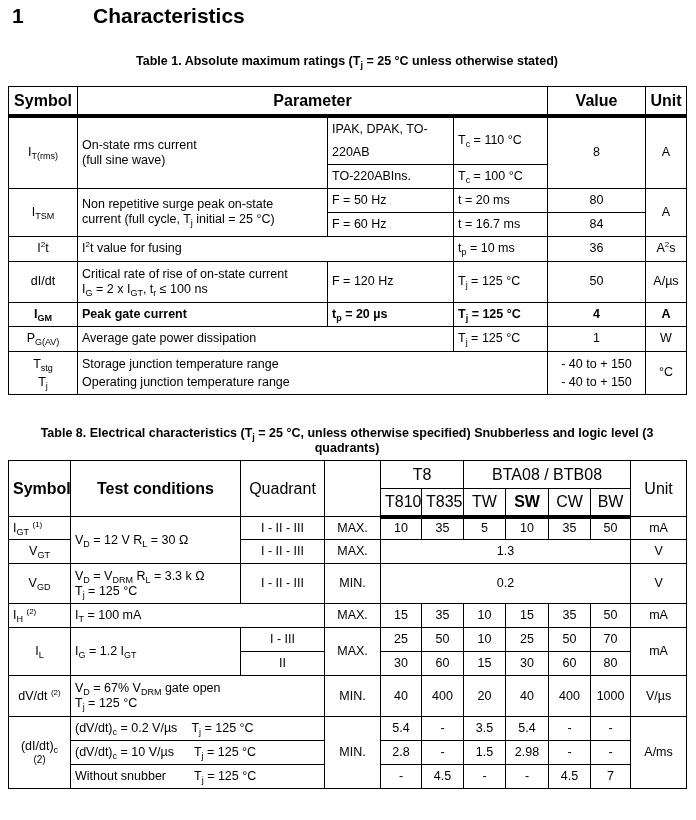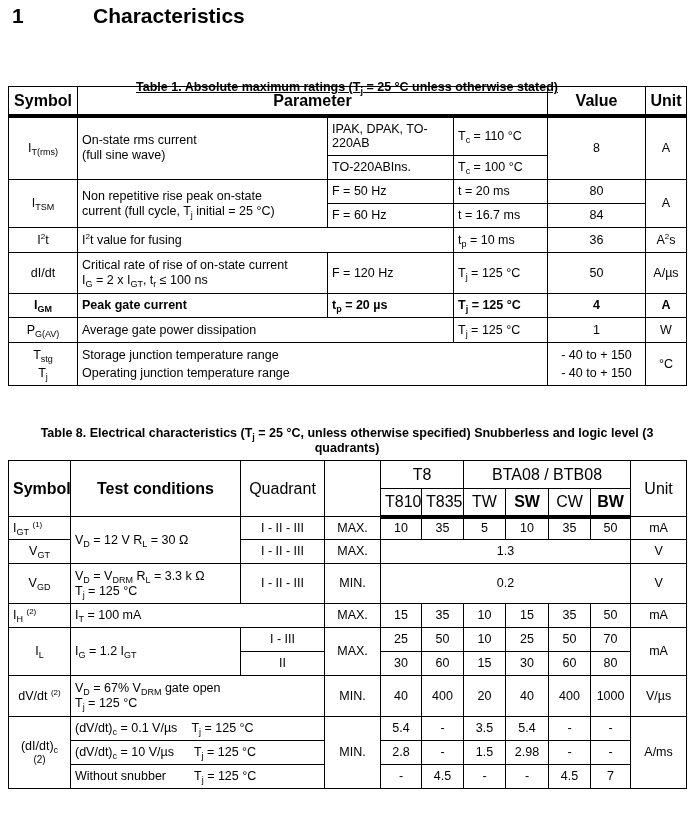--- a/index.html
+++ b/index.html
@@ -15,21 +15,21 @@
   .c { text-align:center; }
   .l { text-align:left; }
   sub { font-size:9px; vertical-align:-3px; line-height:0; }
   sup { font-size:8px; vertical-align:5px; line-height:0; }
 </style>
 </head>
 <body>
 
 <div class="h1"><span class="num">1</span><span>Characteristics</span></div>
 
-<div class="cap" style="top:80px;text-decoration:underline;"><span>Table 1. Absolute maximum ratings (T</span><sub>j</sub><span> = 25 °C unless otherwise stated)</span></div>
+<div class="cap" style="top:54px;"><span>Table 1. Absolute maximum ratings (T</span><sub>j</sub><span> = 25 °C unless otherwise stated)</span></div>
 
 <table style="top:86px;">
   <colgroup>
     <col style="width:69px">
       <col style="width:250px">
       <col style="width:126px">
       <col style="width:94px">
       <col style="width:98px">
       <col style="width:41px">
   </colgroup>
@@ -40,34 +40,34 @@
     <th>Value</th>
     <th>Unit</th>
   </tr>
 
   <tr style="height:40px;">
     <td rowspan="2" class="c"><span>I</span><sub>T(rms)</sub></td>
     <td rowspan="2" class="l">
           <div>On-state rms current</div>
           <div>(full sine wave)</div>
         </td>
-    <td class="l" style="line-height:14px;margin-left:6px;">IPAK, DPAK, TO-220AB</td>
+    <td class="l" style="line-height:23px;margin-left:6px;">IPAK, DPAK, TO-220AB</td>
     <td class="l"><span>T</span><sub>c</sub><span> = 110 °C</span></td>
     <td rowspan="2" class="c">8</td>
     <td rowspan="2" class="c">A</td>
   </tr>
   <tr style="height:24px;">
     <td class="l">TO-220ABIns.</td>
     <td class="l"><span>T</span><sub>c</sub><span> = 100 °C</span></td>
   </tr>
 
   <tr style="height:24px;">
     <td rowspan="2" class="c"><span>I</span><sub>TSM</sub></td>
     <td rowspan="2" class="l">
-          <div>Non repetitive rise peak on-state</div>
+          <div>Non repetitive surge peak on-state</div>
           <div><span>current (full cycle, T</span><sub>j</sub><span> initial = 25 °C)</span></div>
         </td>
     <td class="l">F = 50 Hz</td>
     <td class="l">t = 20 ms</td>
     <td class="c">80</td>
     <td rowspan="2" class="c">A</td>
   </tr>
   <tr style="height:24px;">
     <td class="l">F = 60 Hz</td>
     <td class="l">t = 16.7 ms</td>
@@ -154,21 +154,21 @@
     <th colspan="2" style="font-weight:normal;">T8</th>
     <th colspan="4" style="font-weight:normal;">BTA08 / BTB08</th>
     <th rowspan="2" style="font-weight:normal;">Unit</th>
   </tr>
   <tr class="hdr-last" style="height:28px;">
     <th style="font-weight:normal;margin-left:45px;">T810</th>
     <th style="font-weight:normal;">T835</th>
     <th style="font-weight:normal;">TW</th>
     <th>SW</th>
     <th style="font-weight:normal;margin-left:22px;">CW</th>
-    <th style="font-weight:bold;margin-left:27px;">BW</th>
+    <th style="font-weight:normal;margin-left:27px;">BW</th>
   </tr>
 
   <tr style="height:23px;">
     <td class="l"><span>I</span><sub>GT</sub> <sup>(1)</sup></td>
     <td rowspan="2" class="l"><span>V</span><sub>D</sub><span> = 12 V   R</span><sub>L</sub><span> = 30 Ω</span></td>
     <td class="c">I - II - III</td>
     <td class="c">MAX.</td>
     <td class="c">10</td>
     <td class="c">35</td>
     <td class="c">5</td>
@@ -248,21 +248,21 @@
     <td class="c">400</td>
     <td class="c">1000</td>
     <td class="c">V/µs</td>
   </tr>
 
   <tr style="height:24px;">
     <td rowspan="3" class="c" style="padding:16px 2px; line-height:13px;">
           <div><span>(dI/dt)</span><sub>c</sub></div>
           <div style="font-size:10px;">(2)</div>
         </td>
-    <td colspan="2" class="l"><span>(dV/dt)</span><sub>c</sub><span> = 0.1 V/µs</span><span style="display:inline-block;width:14px;"></span><span>T</span><sub>j</sub><span> = 125 °C</span></td>
+    <td colspan="2" class="l"><span>(dV/dt)</span><sub>c</sub><span> = 0.2 V/µs</span><span style="display:inline-block;width:14px;"></span><span>T</span><sub>j</sub><span> = 125 °C</span></td>
     <td rowspan="3" class="c">MIN.</td>
     <td class="c">5.4</td>
     <td class="c">-</td>
     <td class="c">3.5</td>
     <td class="c">5.4</td>
     <td class="c">-</td>
     <td class="c">-</td>
     <td rowspan="3" class="c">A/ms</td>
   </tr>
   <tr style="height:24px;">

